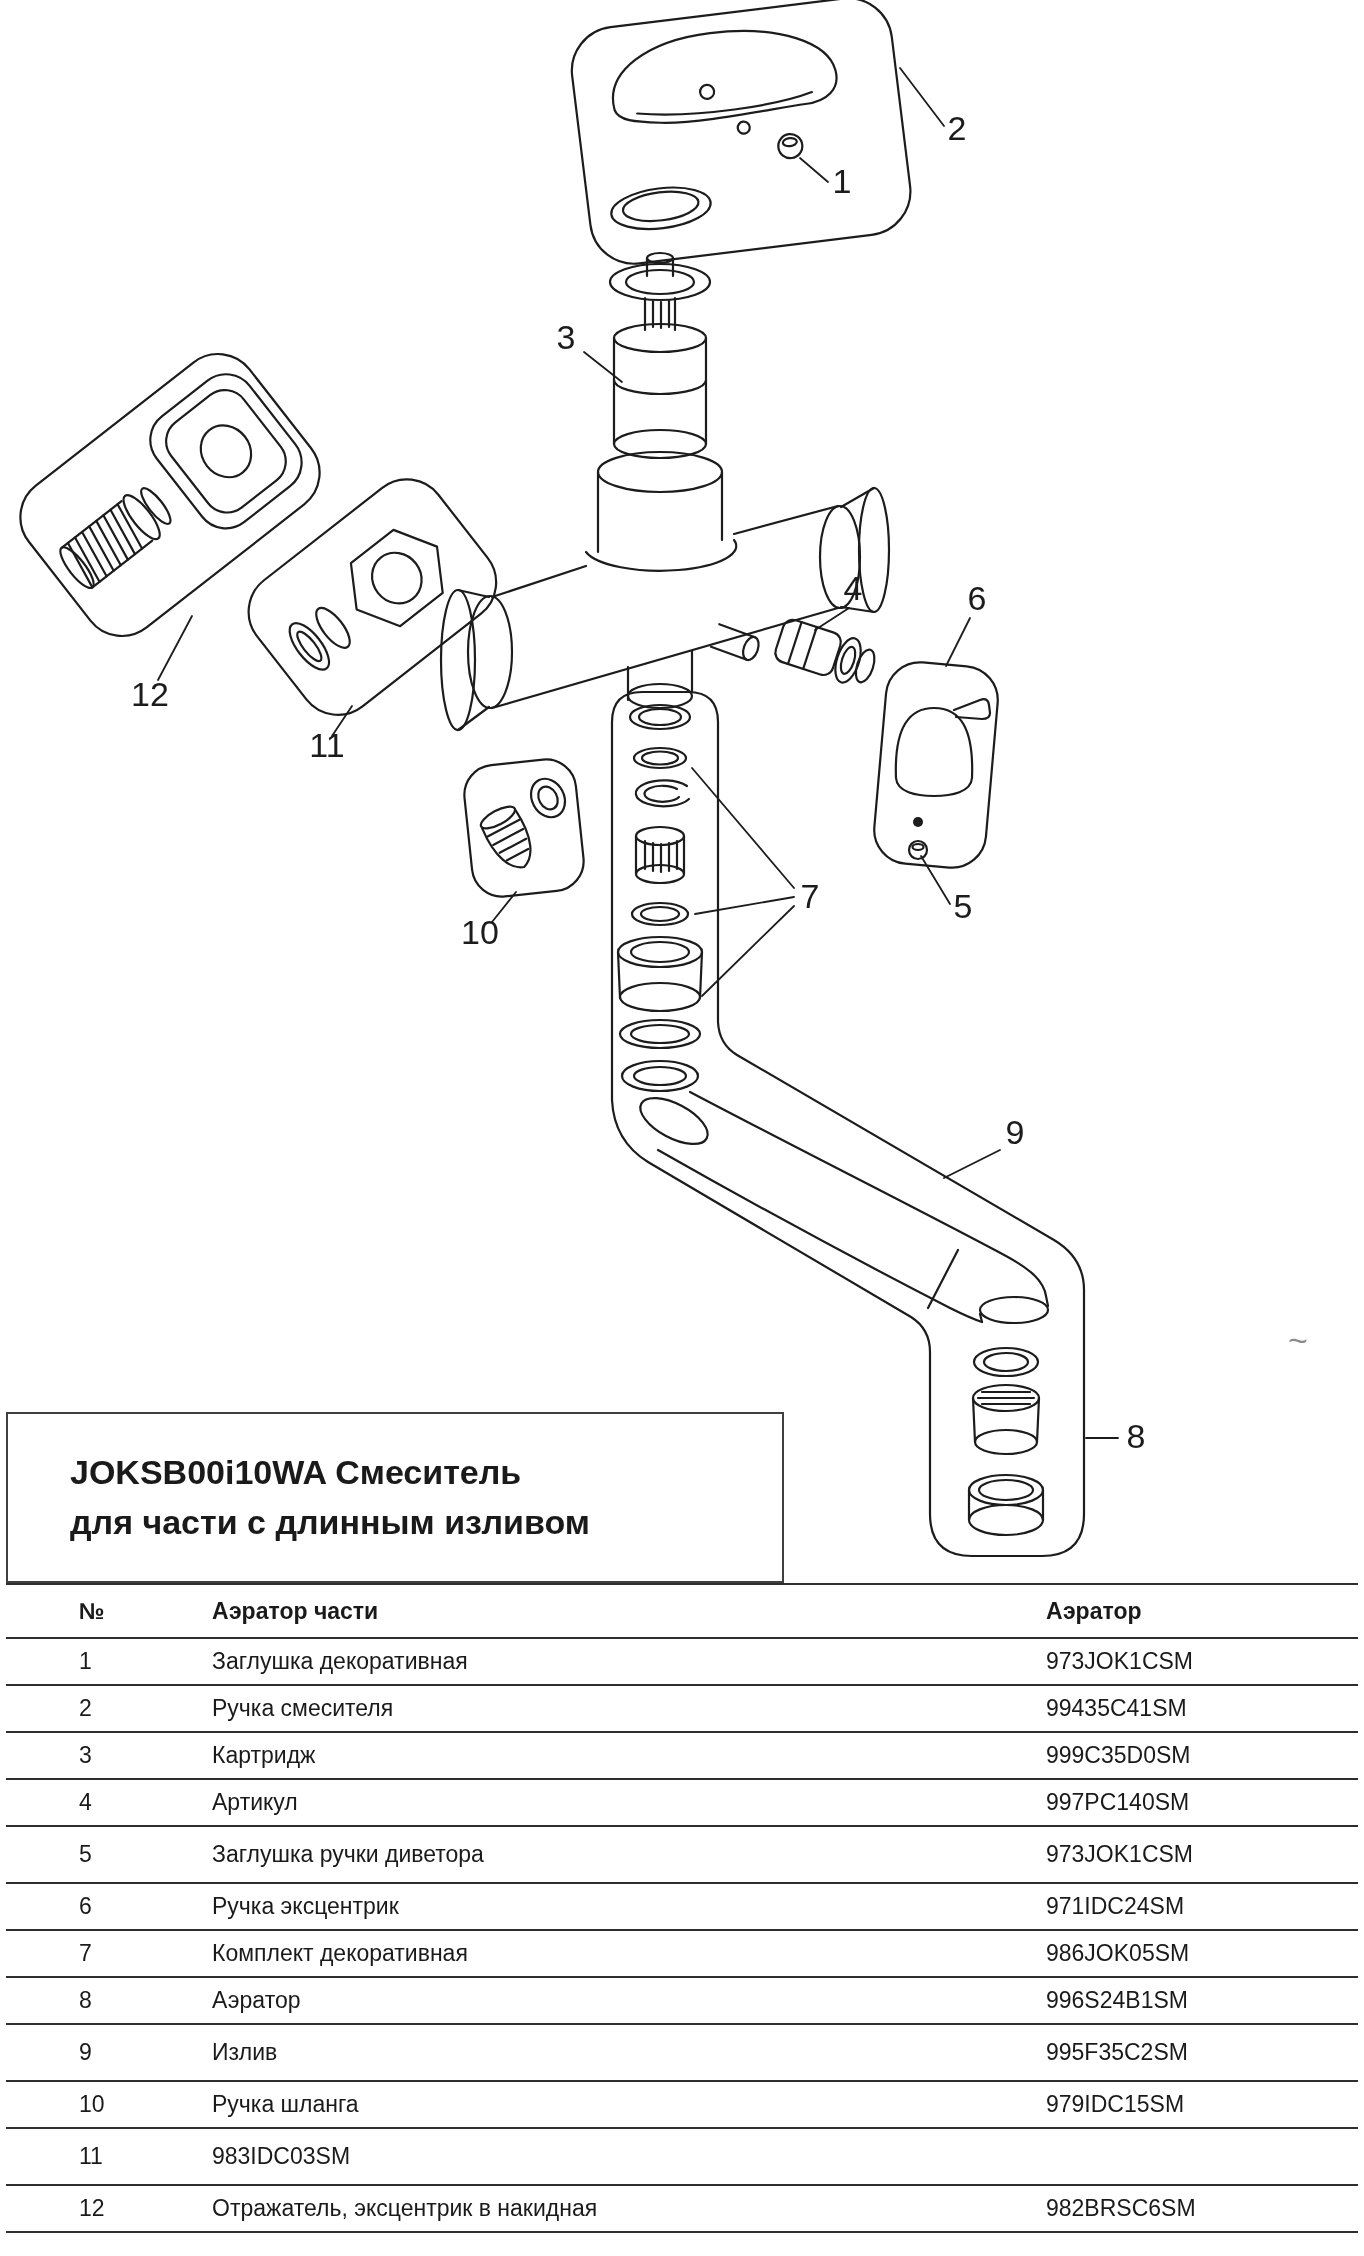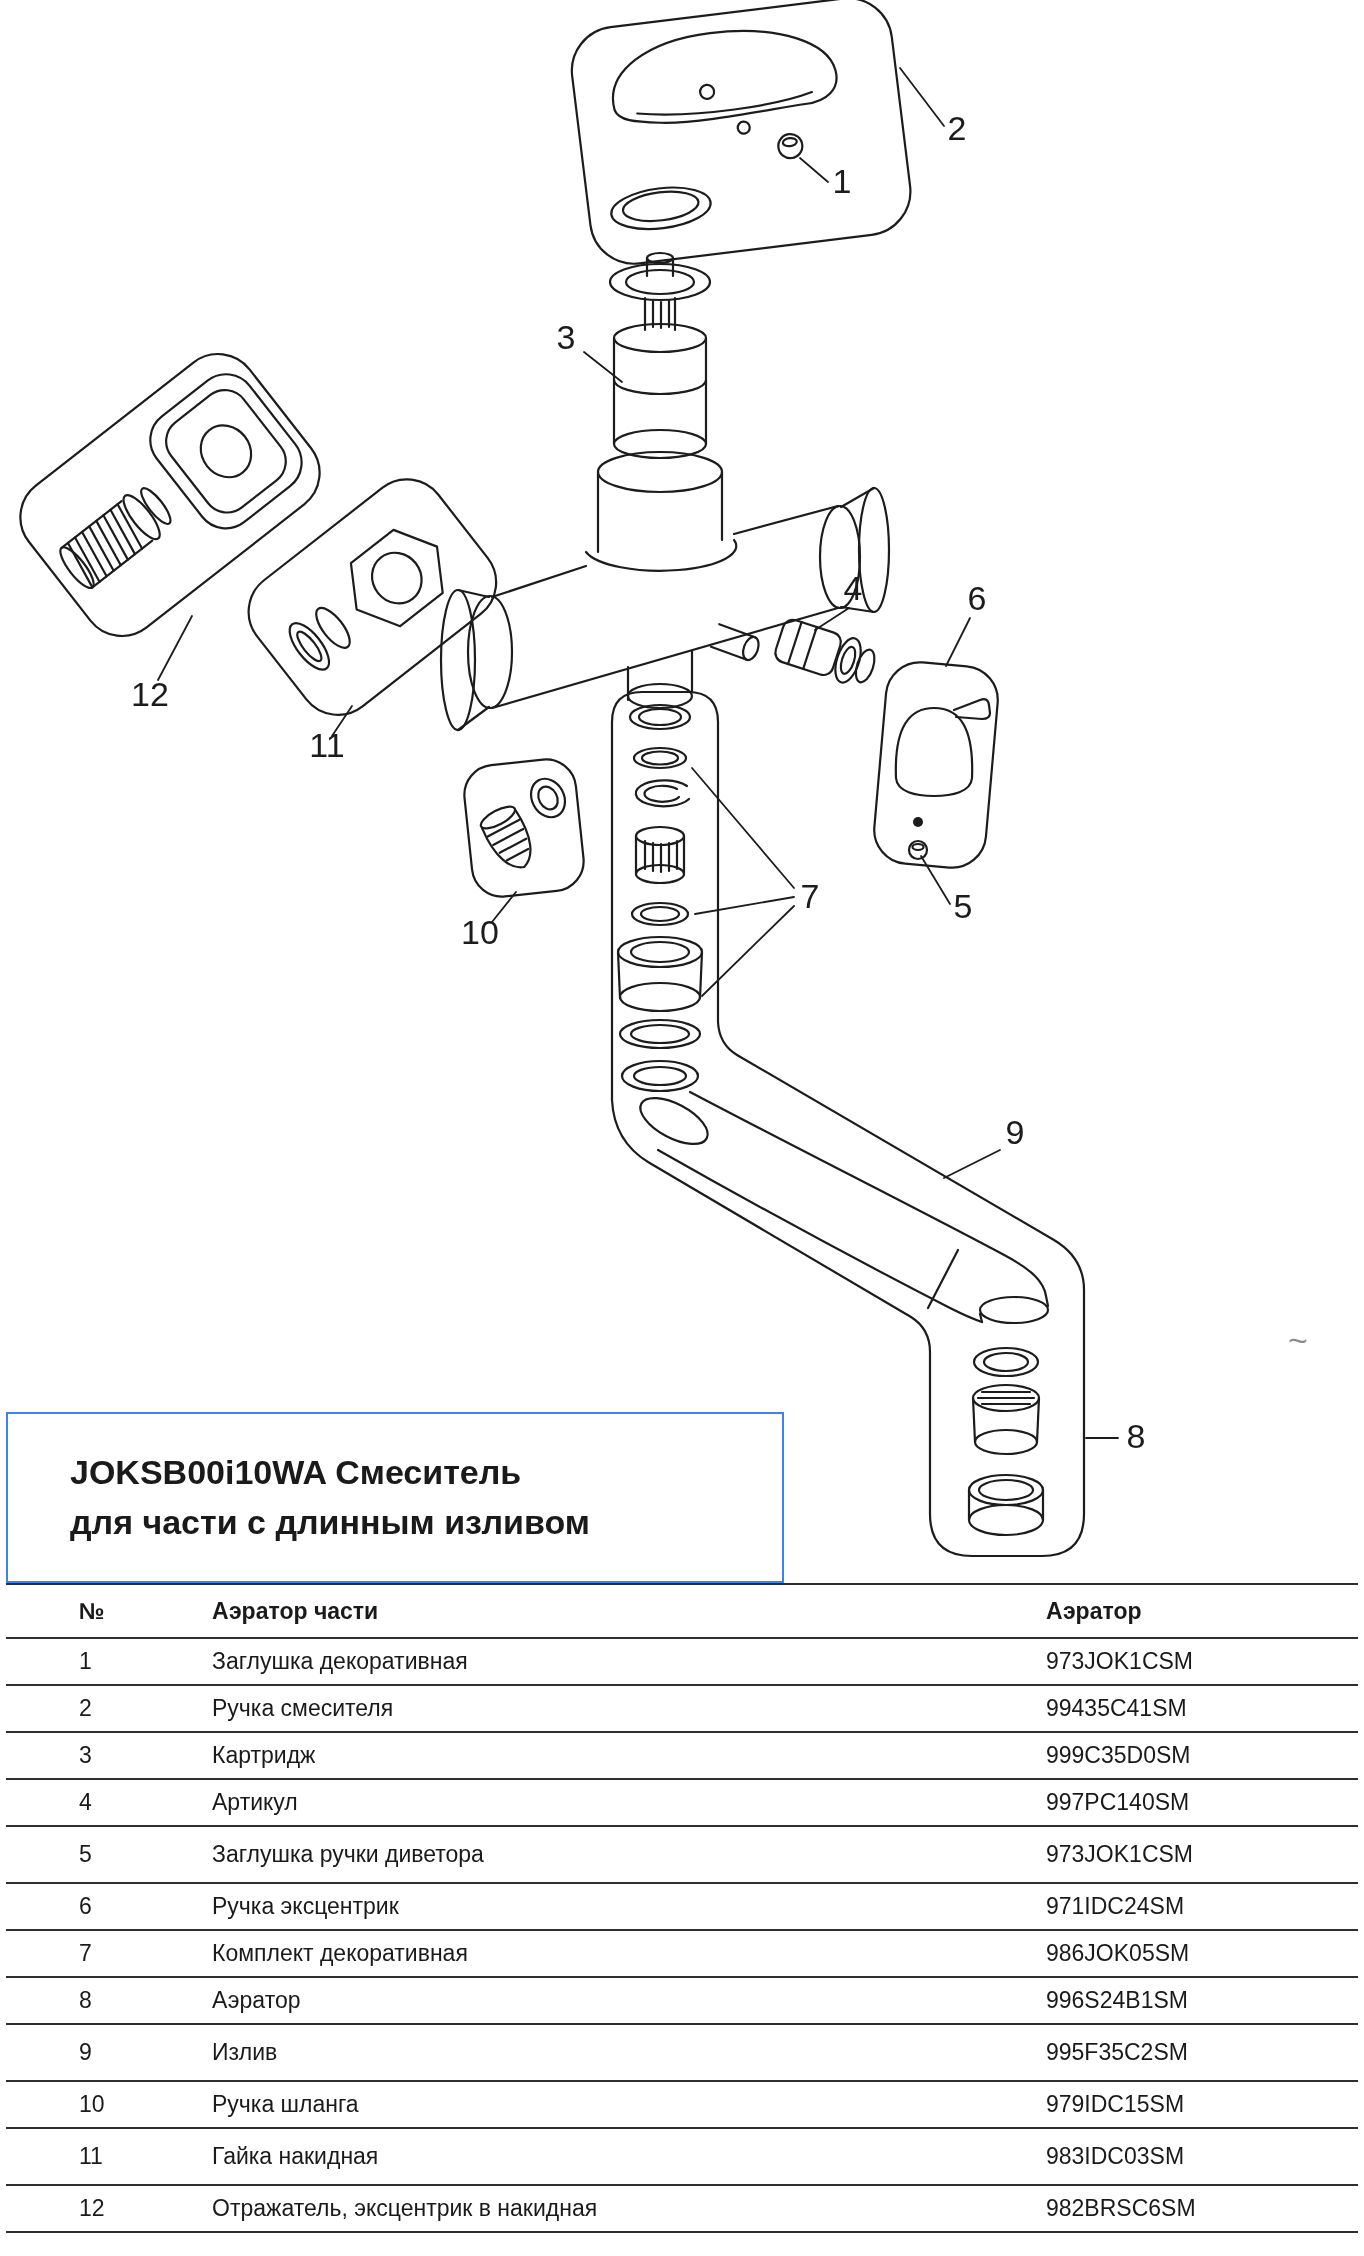--- a/index.html
+++ b/index.html
@@ -14,21 +14,21 @@
 
   svg.diagram { position: absolute; left: 0; top: 0; z-index: 1; }
   .callout-label {
     font-family: "Liberation Sans", sans-serif;
     font-size: 34px; fill: #1c1c1c; text-anchor: middle;
   }
   .stray { font-family: "Liberation Sans", sans-serif; font-size: 34px; fill: #8a8a8a; }
 
   .title-box {
     position: absolute; left: 6px; top: 1412px; width: 778px; height: 171px;
-    border: 2px solid #3b82f6; background: #fff; z-index: 2;
+    border: 2px solid #404040; background: #fff; z-index: 2;
     display: flex; flex-direction: column; justify-content: center;
     padding-left: 62px; row-gap: 10px;
   }
   .title-line { font-size: 34px; font-weight: bold; line-height: 1.15; }
 
   .parts-table { position: absolute; left: 6px; top: 1583px; width: 1352px; z-index: 2; }
   .t-row {
     display: grid; grid-template-columns: 206px 834px 1fr;
     align-items: center; height: 47px;
     border-bottom: 2px solid #2e2e2e;
@@ -277,21 +277,20 @@
       <div class="c name">Излив</div>
       <div class="c art">995F35C2SM</div>
     </div>
     <div class="t-row">
       <div class="c num">10</div>
       <div class="c name">Ручка шланга</div>
       <div class="c art">979IDC15SM</div>
     </div>
     <div class="t-row tall">
       <div class="c num">11</div>
-      <div class="c name">Гайка накидная</div>
       <div class="c art">983IDC03SM</div>
     </div>
     <div class="t-row">
       <div class="c num">12</div>
       <div class="c name">Отражатель, эксцентрик в накидная</div>
       <div class="c art">982BRSC6SM</div>
     </div>
   </div>
 
 </div>

